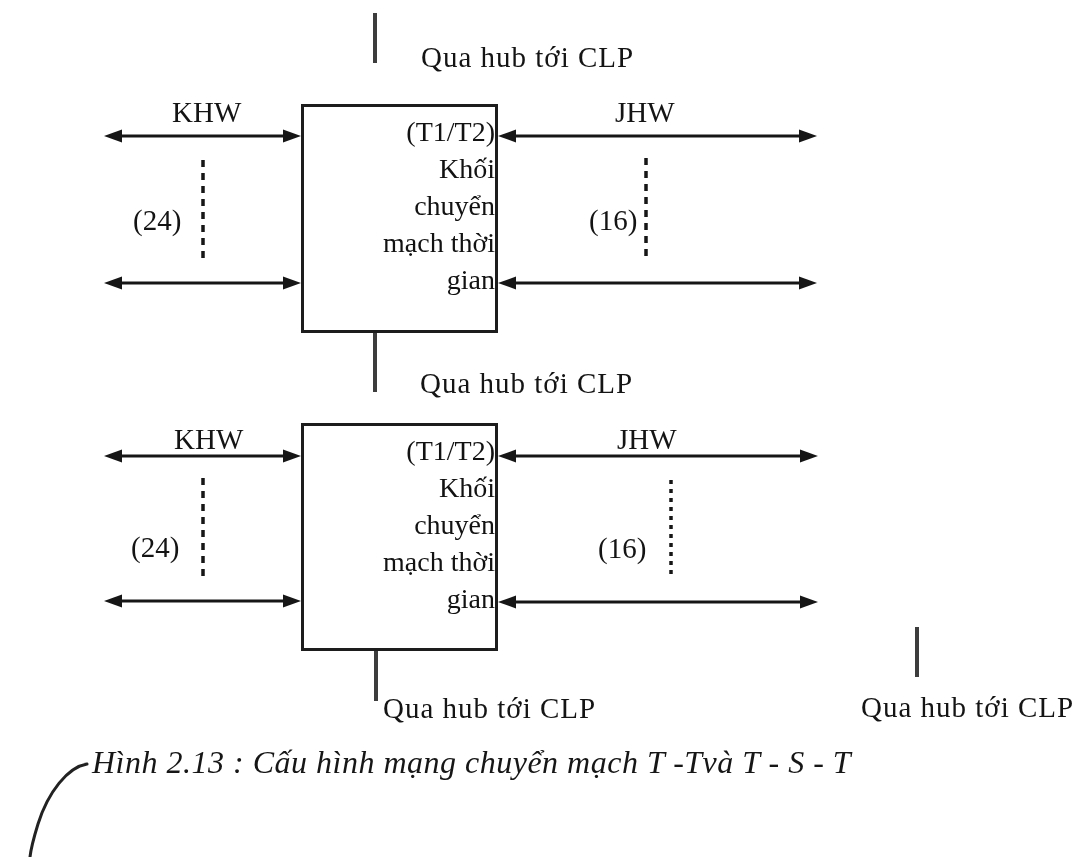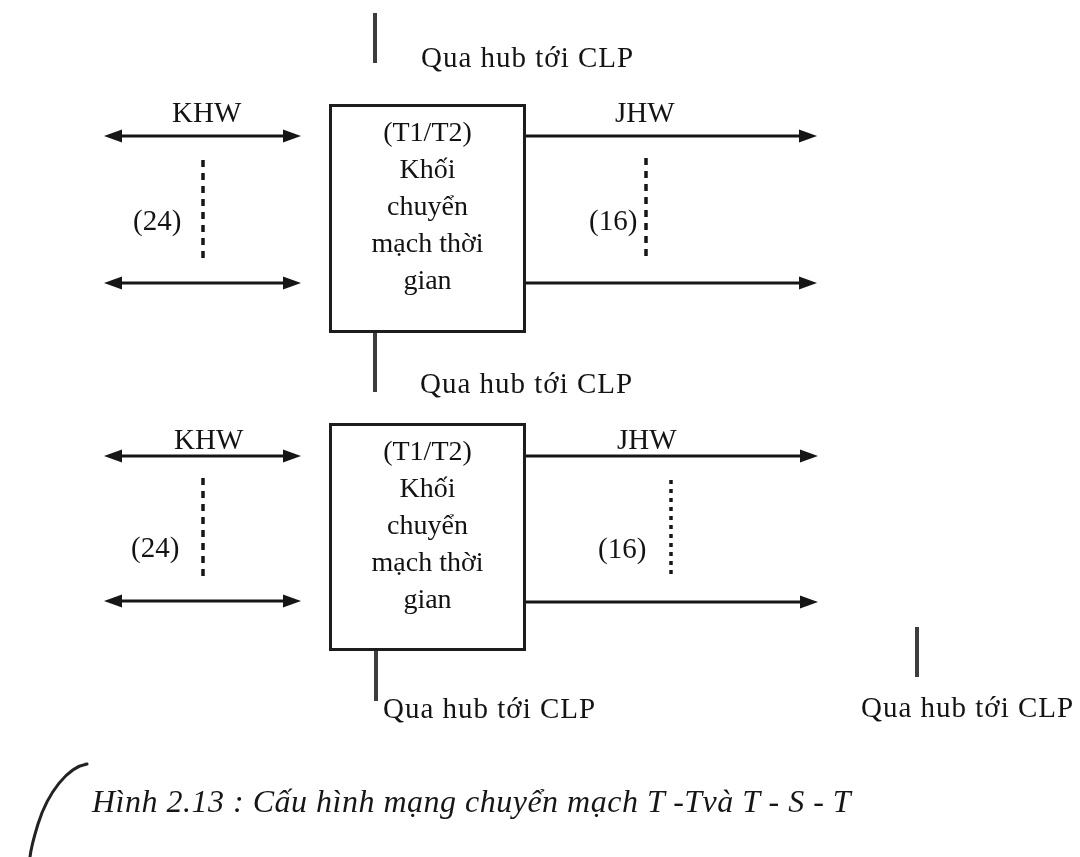--- a/index.html
+++ b/index.html
@@ -27,33 +27,32 @@
     line-height: 1.15;
     color: #141414;
   }
   .hub { letter-spacing: 1px; }
   .block {
     position: absolute;
     left: 301px;
     width: 191px;
     border: 3px solid #1d1d1d;
     background: #ffffff;
-    text-align: center;
+    text-align: right;
     font-size: 28px;
     line-height: 37px;
     color: #121212;
-    margin-left: 28px;
   }
   #block-1 { top: 104px; height: 217px; padding-top: 6px; }
   #block-2 { top: 423px; height: 216px; padding-top: 6px; }
   .block span { display: block; }
   .caption {
     position: absolute;
     left: 92px;
-    top: 783px;
+    top: 744px;
     font-style: italic;
     font-size: 32px;
     letter-spacing: 0.5px;
     white-space: nowrap;
     color: #161616;
   }
 </style>
 </head>
 <body>
 

